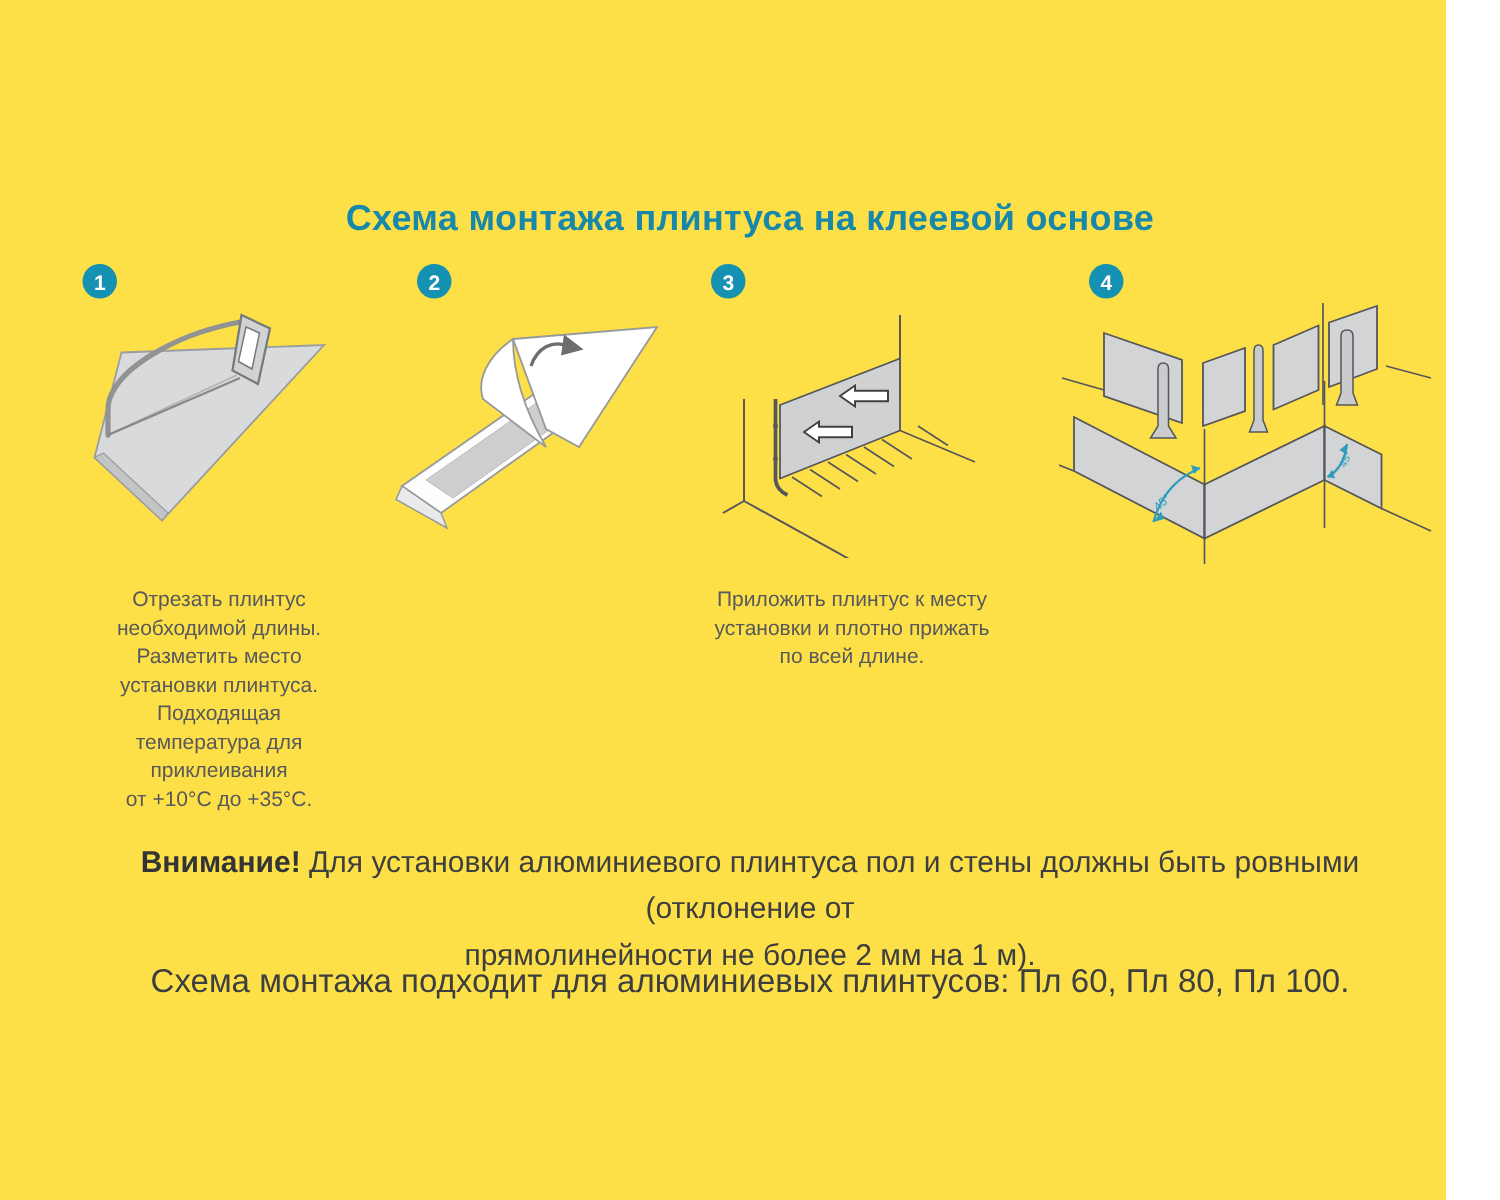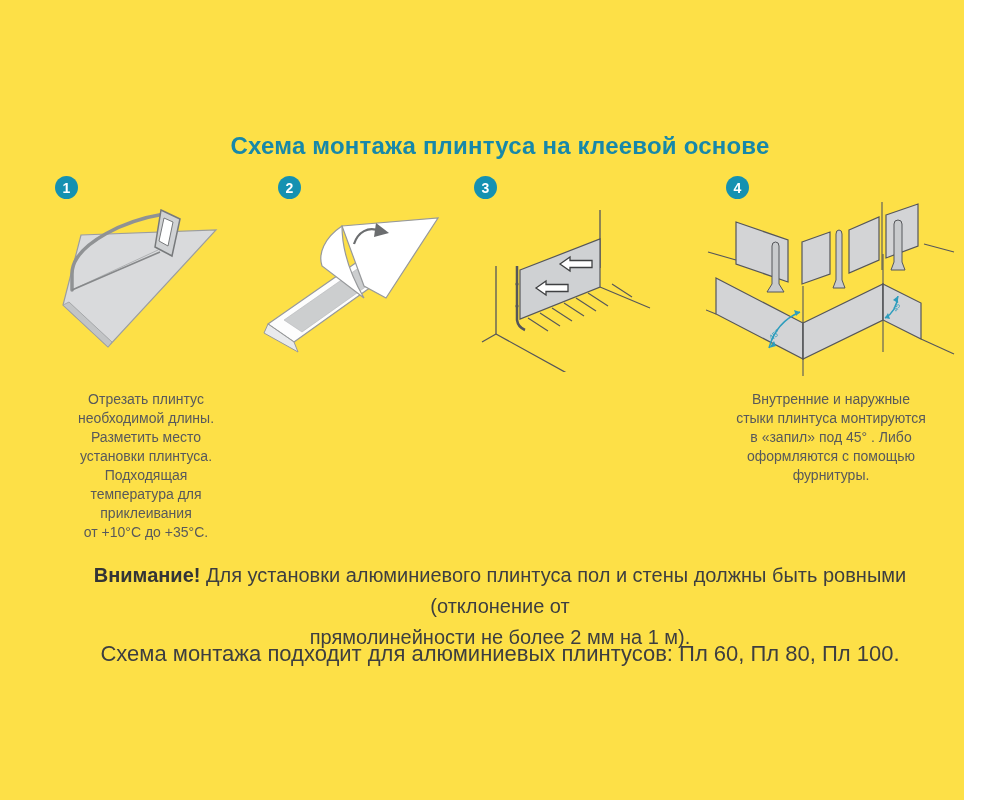--- a/index.html
+++ b/index.html
@@ -120,20 +120,23 @@
         <line x1="86" y1="101" x2="106" y2="114"></line>
         <line x1="98" y1="96" x2="118" y2="109"></line>
         <line x1="110" y1="91" x2="130" y2="104"></line>
         <line x1="134" y1="82" x2="154" y2="95"></line>
       </g>
       <g>
         <polygon points="82,62 92,55 92,58.5 114,58.5 114,65.5 92,65.5 92,69" fill="#ffffff" stroke="#3f4042" stroke-width="1.3"></polygon>
         <polygon points="58,86 68,79 68,82.5 90,82.5 90,89.5 68,89.5 68,93" fill="#ffffff" stroke="#3f4042" stroke-width="1.3"></polygon>
       </g>
     </svg>
+    <div class="caption">Приложить плинтус к месту
+установки и плотно прижать
+по всей длине.</div>
   </div>
 
   <div class="step step-4">
     <div class="badge">4</div>
     <svg class="art" width="250" height="190" viewBox="0 0 250 190">
 
       <g>
         <line x1="2" y1="52" x2="30" y2="60" stroke="#55565a" stroke-width="1.1"></line>
         <line x1="218" y1="44" x2="248" y2="52" stroke="#55565a" stroke-width="1.1"></line>
         <polygon points="30,22 82,40 82,82 30,64" fill="#d3d4d6" stroke="#55565a" stroke-width="1.2"></polygon>
@@ -161,25 +164,20 @@
         <polygon points="94,112 88,110 90,116" fill="#2d9dbd"></polygon>
         <text x="66" y="141" font-size="8" fill="#2d9dbd" transform="rotate(-42 66 141)">45°</text>
       </g>
       <g>
         <path d="M192,96 Q190,112 179,118" fill="none" stroke="#2d9dbd" stroke-width="1.5"></path>
         <polygon points="192,96 187,100 192,103" fill="#2d9dbd"></polygon>
         <polygon points="179,118 184,119 182,113" fill="#2d9dbd"></polygon>
         <text x="191" y="112" font-size="7" fill="#2d9dbd" transform="rotate(-65 191 112)">45°</text>
       </g>
     </svg>
-    <div class="caption">Внутренние и наружные
-стыки плинтуса монтируются
-в «запил» под 45° . Либо
-оформляются с помощью
-фурнитуры.</div>
   </div>
 
   <p class="warning">
     <strong>Внимание!</strong>
     <span class="warning-text">Для установки алюминиевого плинтуса пол и стены должны быть ровными (отклонение от
 прямолинейности не более 2 мм на 1 м).</span>
   </p>
 
   <p class="footer-note">Схема монтажа подходит для алюминиевых плинтусов: Пл 60, Пл 80, Пл 100.</p>
 

